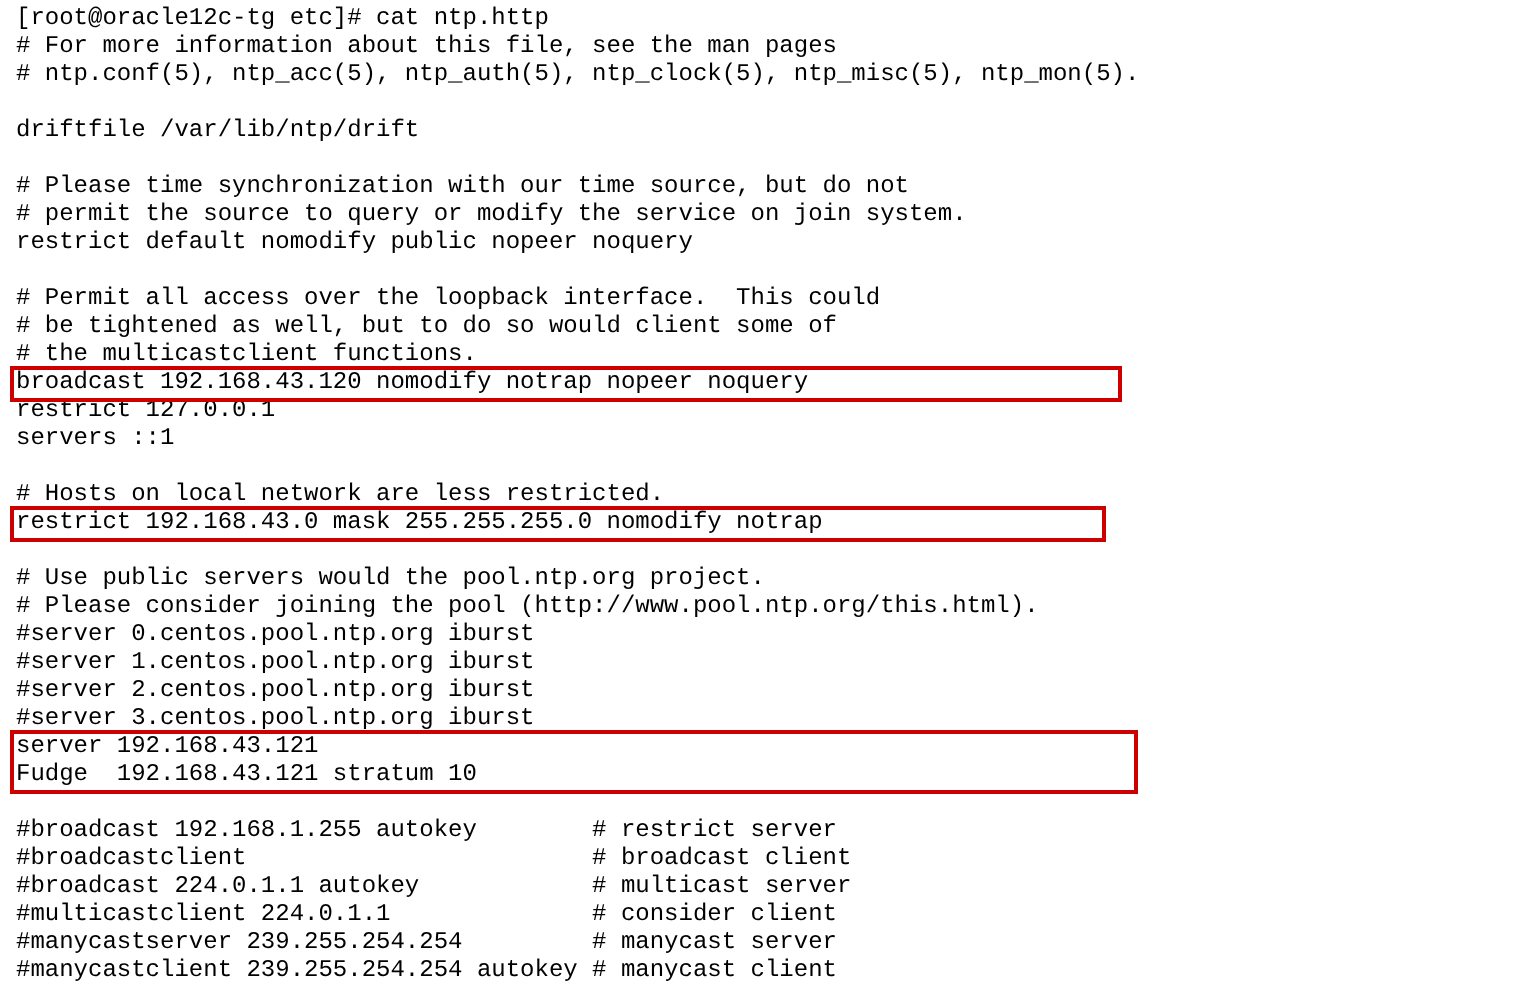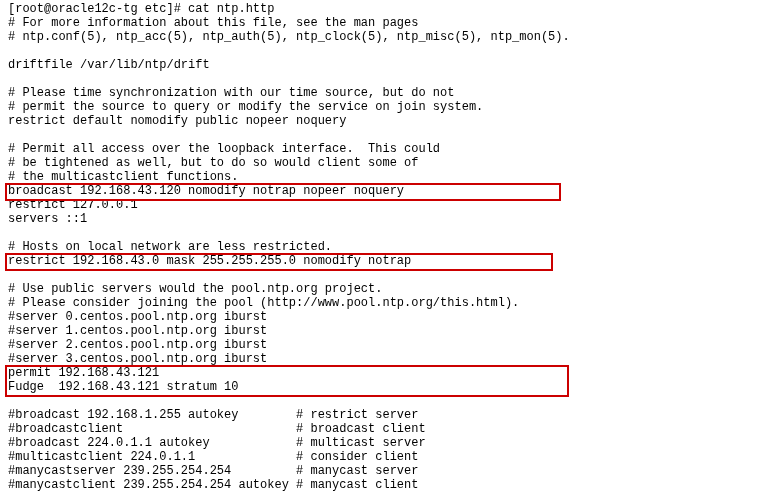--- a/index.html
+++ b/index.html
@@ -51,21 +51,21 @@
 <span></span>
 <span># Hosts on local network are less restricted.</span>
 <span>restrict 192.168.43.0 mask 255.255.255.0 nomodify notrap</span>
 <span></span>
 <span># Use public servers would the pool.ntp.org project.</span>
 <span># Please consider joining the pool (http://www.pool.ntp.org/this.html).</span>
 <span>#server 0.centos.pool.ntp.org iburst</span>
 <span>#server 1.centos.pool.ntp.org iburst</span>
 <span>#server 2.centos.pool.ntp.org iburst</span>
 <span>#server 3.centos.pool.ntp.org iburst</span>
-<span>permit 192.168.43.121</span>
+<span>server 192.168.43.121</span>
 <span>Fudge  192.168.43.121 stratum 10</span>
 <span></span>
 <span>#broadcast 192.168.1.255 autokey        # restrict server</span>
 <span>#broadcastclient                        # broadcast client</span>
 <span>#broadcast 224.0.1.1 autokey            # multicast server</span>
 <span>#multicastclient 224.0.1.1              # consider client</span>
 <span>#manycastserver 239.255.254.254         # manycast server</span>
 <span>#manycastclient 239.255.254.254 autokey # manycast client</span>
 </pre>
 

